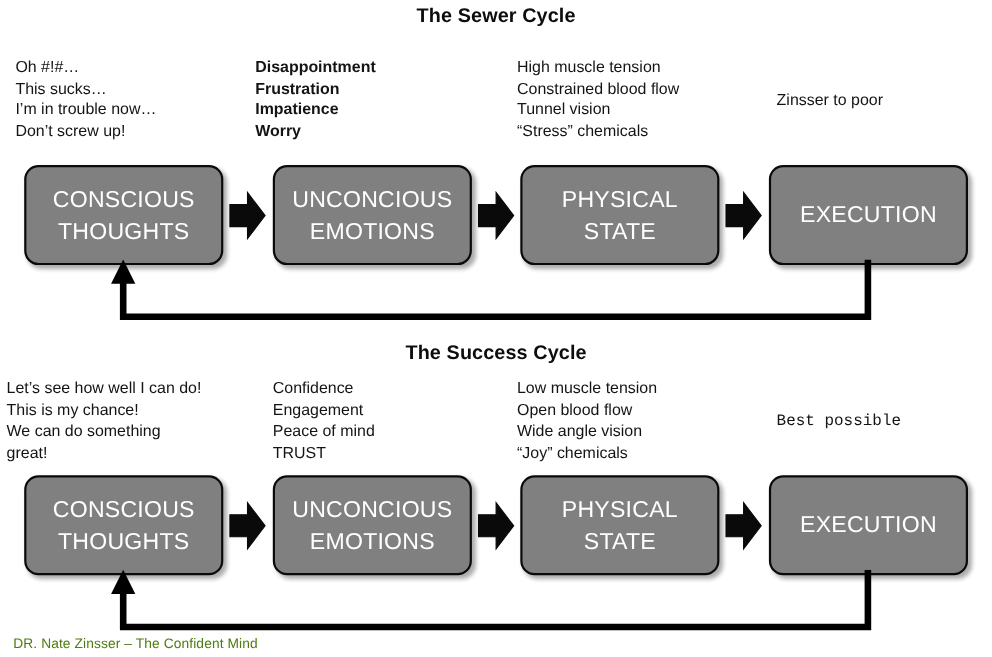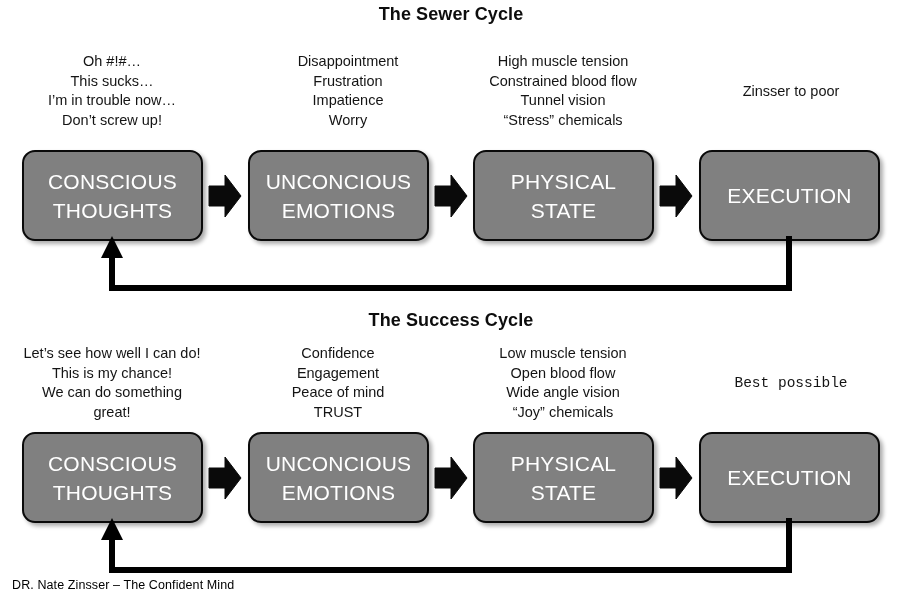--- a/index.html
+++ b/index.html
@@ -33,30 +33,29 @@
     font-weight: bold;
     letter-spacing: 0.1px;
     color: #0d0d0d;
   }
   #title-sewer   { top: 4px; }
   #title-success { top: 310px; }
 
   
   .desc {
     position: absolute;
-    text-align: center;
     font-size: 14.5px;
     line-height: 19.5px;
     color: #141414;
     white-space: pre-line;
   }
 
   
   #desc-s-1 { left: 14px;  top: 52px;  width: 196px; }
-  #desc-s-2 { left: 258px; top: 52px;  width: 180px; }
+  #desc-s-2 { left: 232px; top: 52px;  width: 180px; font-weight: bold; }
   #desc-s-3 { left: 470px; top: 52px;  width: 186px; }
   #desc-s-4 { left: 706px; top: 82px;  width: 170px; }
 
   
   #desc-c-1 { left: 6px;   top: 344px; width: 212px; }
   #desc-c-2 { left: 248px; top: 344px; width: 180px; }
   #desc-c-3 { left: 470px; top: 344px; width: 186px; }
   #desc-c-4 { left: 706px; top: 374px; width: 170px; font-family: Liberation Mono, monospace; }
 
   
@@ -117,21 +116,21 @@
   #loop-sewer   { top: 236px; }
   #loop-success { top: 518px; }
   .feedback svg { display: block; }
 
   
   #attribution {
     position: absolute;
     left: 12px;
     top: 578px;
     font-size: 12.5px;
-    color: #000000;
+    color: #4d7c0f;
     letter-spacing: 0.1px;
   }
 </style>
 </head>
 <body>
 
 <div class="canvas">
 
   <div class="cycle-title" id="title-sewer">The Sewer Cycle</div>
 

